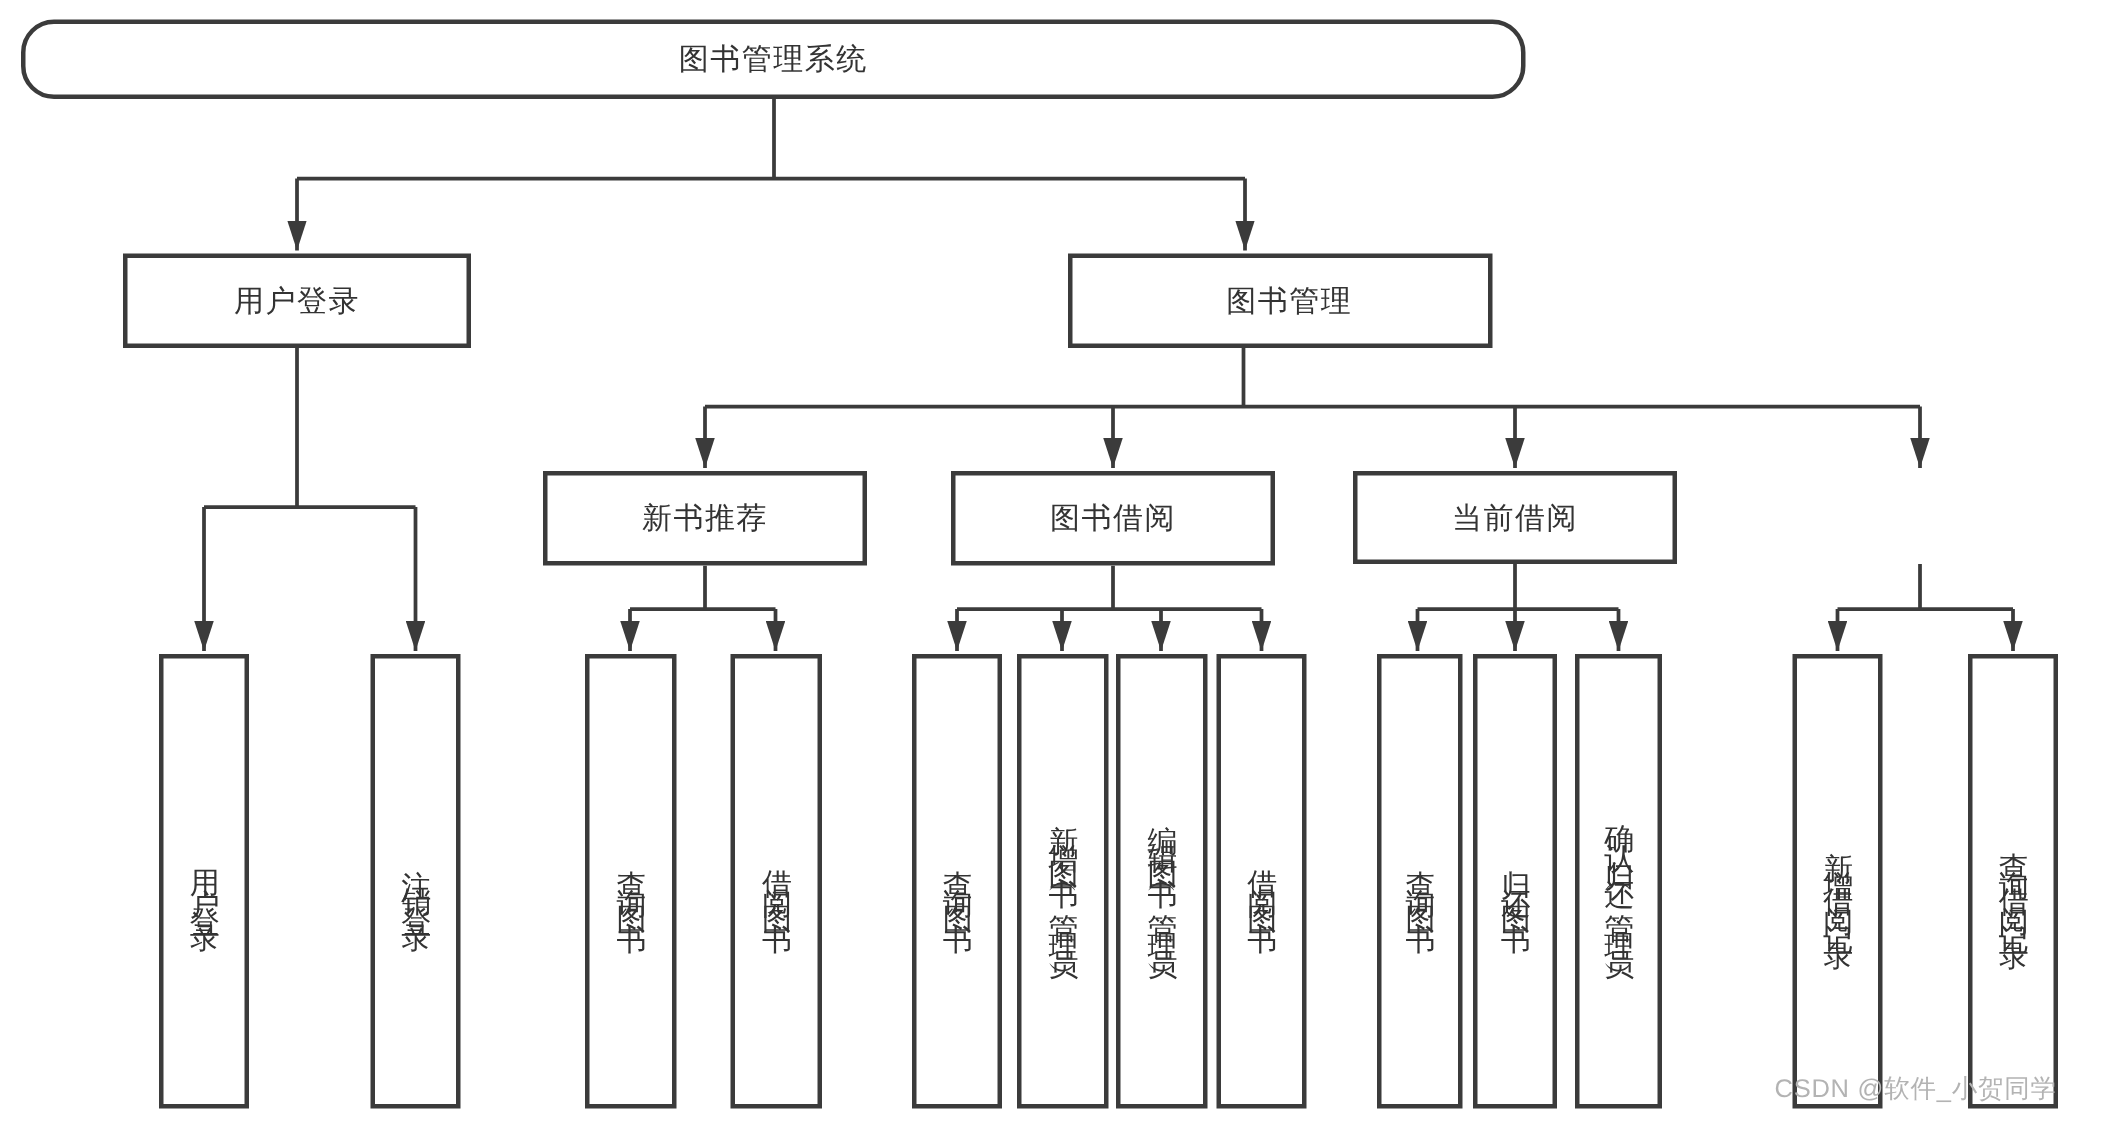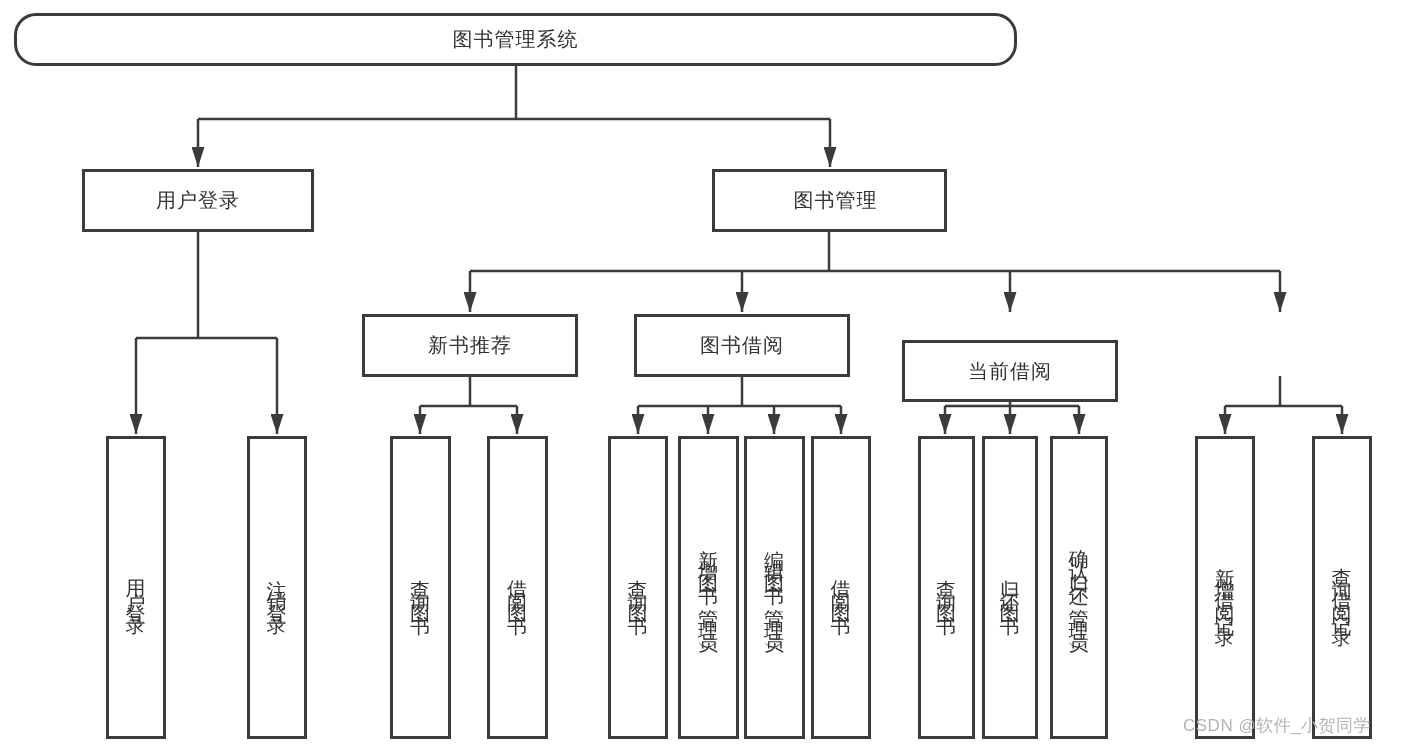--- a/index.html
+++ b/index.html
@@ -112,31 +112,31 @@
     </g>
   </svg>
 
   <div class="node" style="left:14px; top:13px; width:1003px; height:53px;border-radius:22px;">
     <span>图书管理系统</span>
   </div>
 
   <div class="node" style="left:82px; top:169px; width:232px; height:63px;">
     <span>用户登录</span>
   </div>
-  <div class="node" style="left:712px; top:169px; width:235px; height:63px;padding-left:12px;">
+  <div class="node" style="left:712px; top:169px; width:283px; height:63px;padding-left:12px;">
     <span>图书管理</span>
   </div>
 
   <div class="node" style="left:362px; top:314px; width:216px; height:63px;">
     <span>新书推荐</span>
   </div>
   <div class="node" style="left:634px; top:314px; width:216px; height:63px;">
     <span>图书借阅</span>
   </div>
-  <div class="node" style="left:902px; top:314px; width:216px; height:62px;margin-top:26px;">
+  <div class="node" style="left:902px; top:314px; width:216px; height:62px;">
     <span>当前借阅</span>
   </div>
 
   <div class="node leaf" style="left:106px; top:436px; width:60px; height:303px;">
     <span>用户登录</span>
   </div>
   <div class="node leaf" style="left:247px; top:436px; width:60px; height:303px;">
     <span>注销登录</span>
   </div>
 

